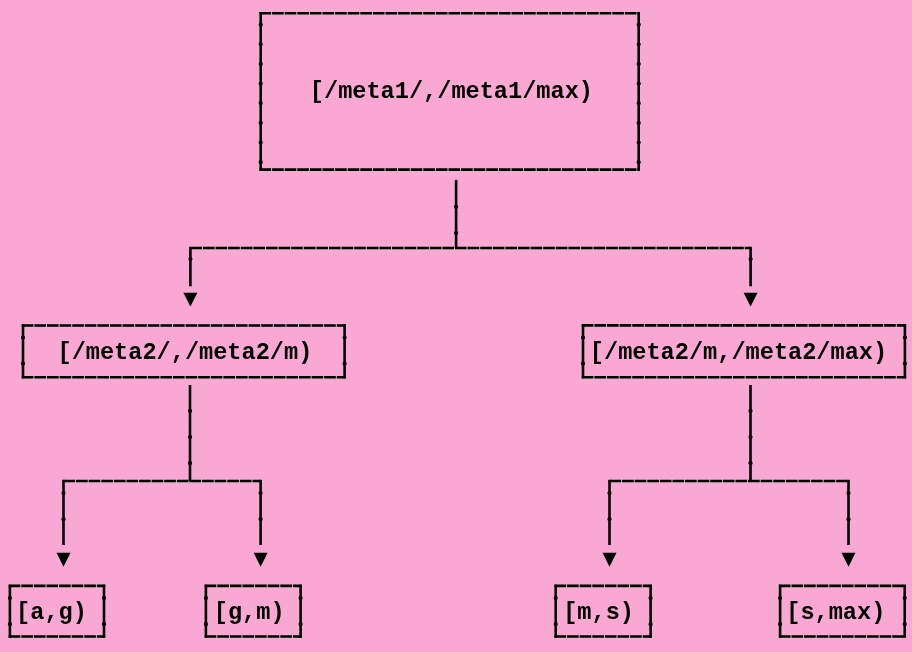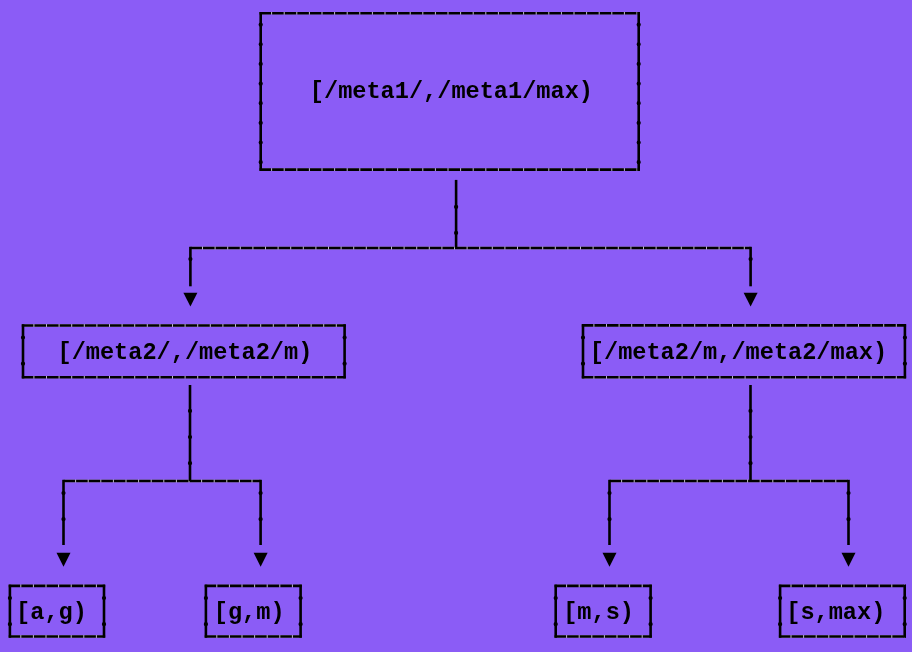--- a/index.html
+++ b/index.html
@@ -1,16 +1,16 @@
 <!DOCTYPE html>
 <html><head>
 <meta charset="utf-8">
 <style>
   html,body{margin:0;padding:0;background:#ffffff;}
-  #stage{width:912px;height:652px;position:relative;overflow:hidden;background:#8b5cf6;}
+  #stage{width:912px;height:652px;position:relative;overflow:hidden;background:#f9a8d4;}
   svg{display:block;filter:blur(0.28px);}
   text{font-family:"Liberation Mono",monospace;font-weight:bold;font-size:23.6px;fill:#000;}
 </style>
 </head>
 <body>
 <div id="stage">
 <svg width="912" height="652" viewBox="0 0 912 652">
   <g stroke="#000" stroke-width="2.6" fill="none">
 
     <g stroke="#bdbdbd" stroke-width="2.3">

